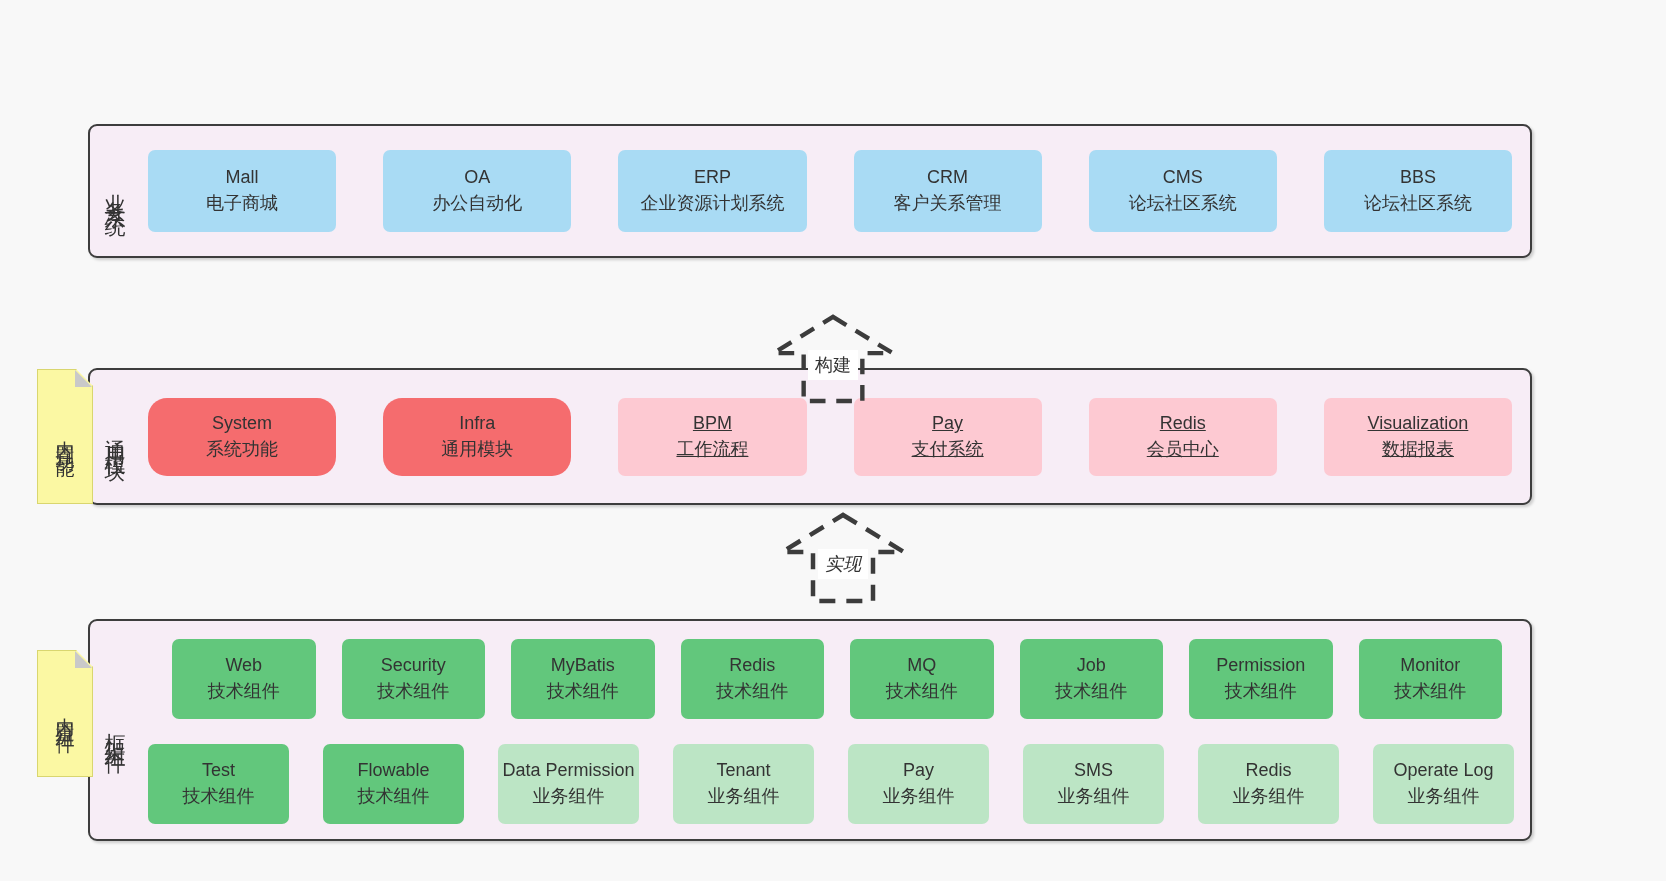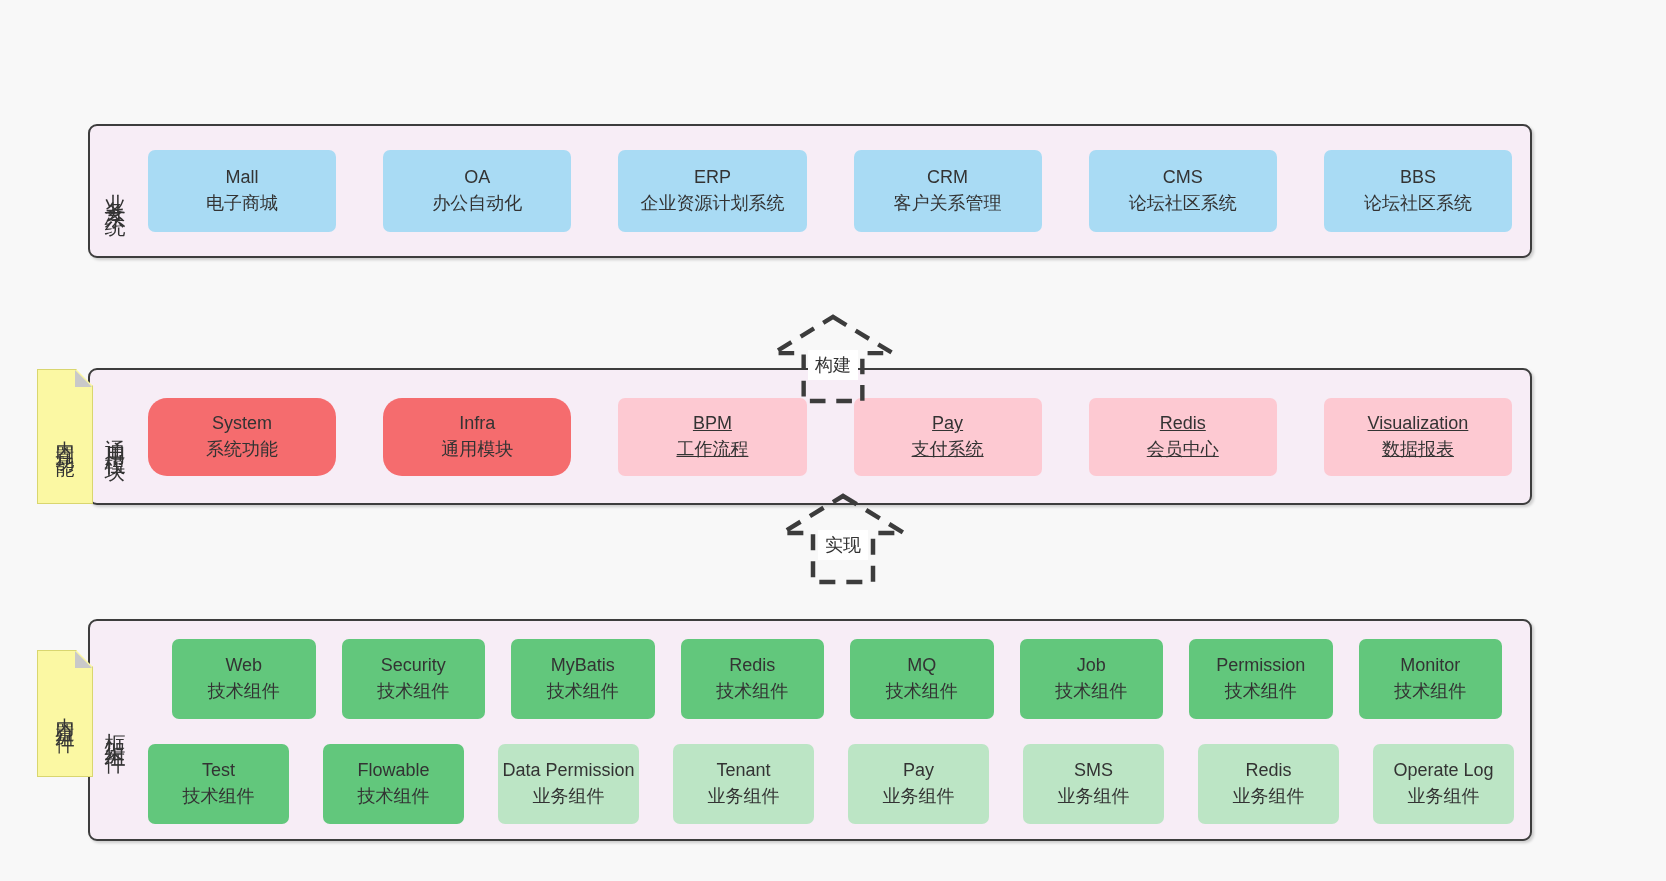--- a/index.html
+++ b/index.html
@@ -62,21 +62,21 @@
   }
   .sticky .txt{
     writing-mode:vertical-rl;text-orientation:upright;
     font-size:19px;letter-spacing:6px;color:var(--text,#333);white-space:nowrap;
   }
   #sticky-features{top:369px;height:135px;}
   #sticky-components{top:650px;height:127px;}
   
   .arrow{position:absolute;width:134px;z-index:2;}
   #arrow-build{left:766px;top:267px;height:90px;margin-top:47px;}
-  #arrow-implement{left:776px;top:493px;height:92px;}
+  #arrow-implement{left:776px;top:512px;height:92px;font-style:italic;}
   .arrow svg{display:block;width:100%;height:100%;}
   .arrow polygon{
     fill:none;
     stroke:var(--arrow-stroke,#3c3c3c);
     stroke-width:4.5;
     stroke-dasharray:16 11;
   }
   .arrow .lbl{
     position:absolute;left:50%;top:57%;transform:translate(-50%,-50%);
     background:#fff;padding:3px 7px;

